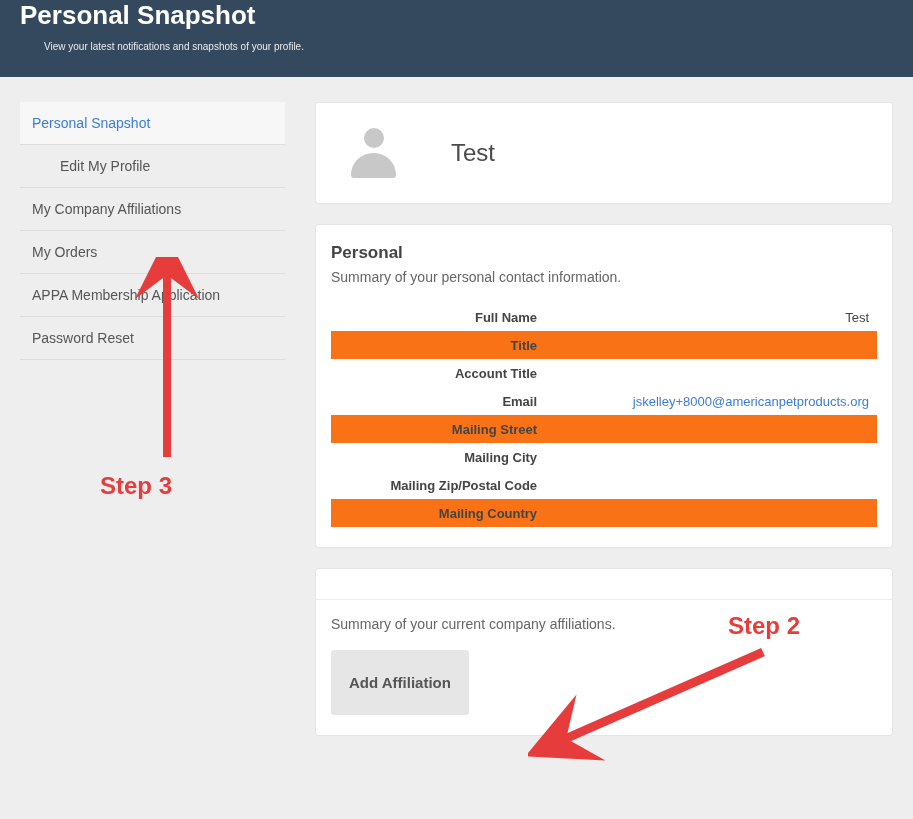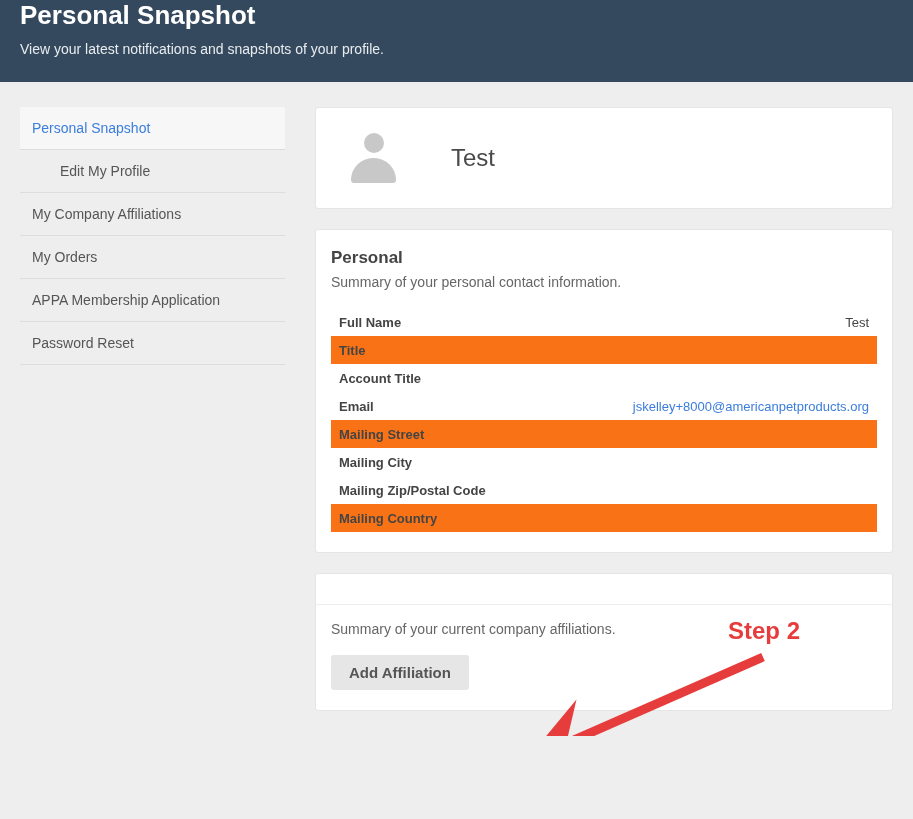--- a/index.html
+++ b/index.html
@@ -13,23 +13,24 @@
     background: #34495e;
     color: #fff;
     padding: 0 20px 25px 20px;
   }
   .header h1 {
     font-size: 26px;
     font-weight: 700;
     padding-top: 0;
   }
   .header p {
-    font-size: 14px;
+    font-size: 10px;
     margin-top: 10px;
     color: #e8ecef;
+    margin-left: 24px;
   }
   .content {
     display: flex;
     padding: 25px 20px;
     gap: 30px;
     align-items: flex-start;
     position: relative;
   }
   .sidebar {
     width: 265px;
@@ -127,35 +128,36 @@
   table.info tr.alt {
     background: #f97316;
   }
   table.info td {
     padding: 5px 8px;
     vertical-align: middle;
   }
   table.info td.label {
     font-weight: 700;
     color: #444;
+    text-align: right;
   }
   table.info td.value {
     text-align: right;
     color: #444;
   }
   table.info td.value.link {
     color: #3b7ddd;
   }
   .btn {
     display: inline-block;
     background: #e6e6e6;
     color: #555;
     font-size: 15px;
     font-weight: 600;
-    padding: 9px 18px;
+    padding: 24px 18px;
     border: none;
     border-radius: 3px;
     cursor: pointer;
   }
   
   .annot {
     position: absolute;
     font-weight: 800;
     font-size: 24px;
     color: #e73c3c;
@@ -234,20 +236,31 @@
     </div>
 
     <div class="card section-card">
       <div class="section-divider"></div>
       <div class="section-sub">Summary of your current company affiliations.</div>
       <button class="btn">Add Affiliation</button>
     </div>
 
   </div>
 
+  <div class="annot" style="left:85px; top:180px;">
+    <svg width="130" height="260">
+      <defs>
+        <marker id="ah3" markerWidth="12" markerHeight="12" refX="6" refY="6" orient="auto">
+          <path d="M2,2 L10,6 L2,10 L5,6 Z" fill="#e73c3c"></path>
+        </marker>
+      </defs>
+      <line x1="82" y1="200" x2="82" y2="10" stroke="#e73c3c" stroke-width="8" marker-end="url(#ah3)"></line>
+    </svg>
+    <div style="position:absolute; left:15px; top:215px;">Step 3</div>
+  </div>
 
   <div class="annot" style="left:528px; top:535px;">
     <svg width="310" height="150">
       <defs>
         <marker id="ah2" markerWidth="12" markerHeight="12" refX="6" refY="6" orient="auto">
           <path d="M2,2 L10,6 L2,10 L5,6 Z" fill="#e73c3c"></path>
         </marker>
       </defs>
       <line x1="235" y1="40" x2="30" y2="130" stroke="#e73c3c" stroke-width="9" marker-end="url(#ah2)"></line>
     </svg>

